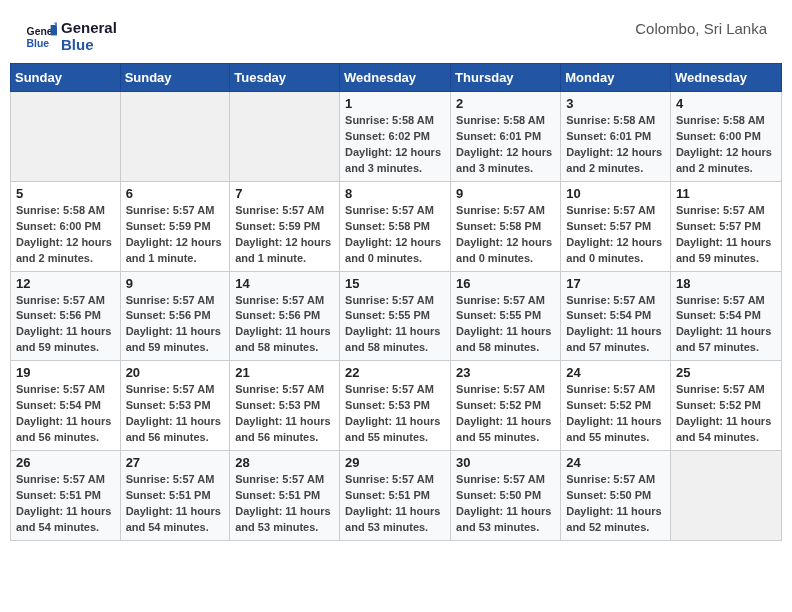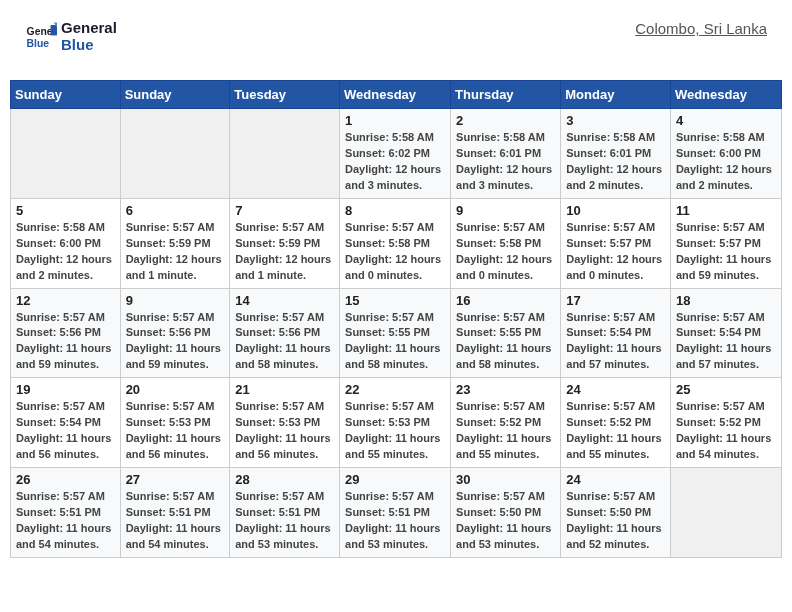--- a/index.html
+++ b/index.html
@@ -29,26 +29,25 @@
       text-align: right;
     }
     .month-year {
       font-size: 32px;
       font-weight: bold;
       color: #222;
     }
     .location {
       font-size: 15px;
       color: #555;
-      text-decoration: underline;
     }
     .calendar {
       width: 100%;
       border-collapse: collapse;
-      margin-top: 22px;
+      margin-top: 5px;
       font-size: 11.5px;
     }
     .calendar thead th {
       background: #2255a4;
       color: #fff;
       padding: 6px 4px;
       text-align: left;
       font-size: 13px;
       font-weight: bold;
       border: 1px solid #1a4494;

